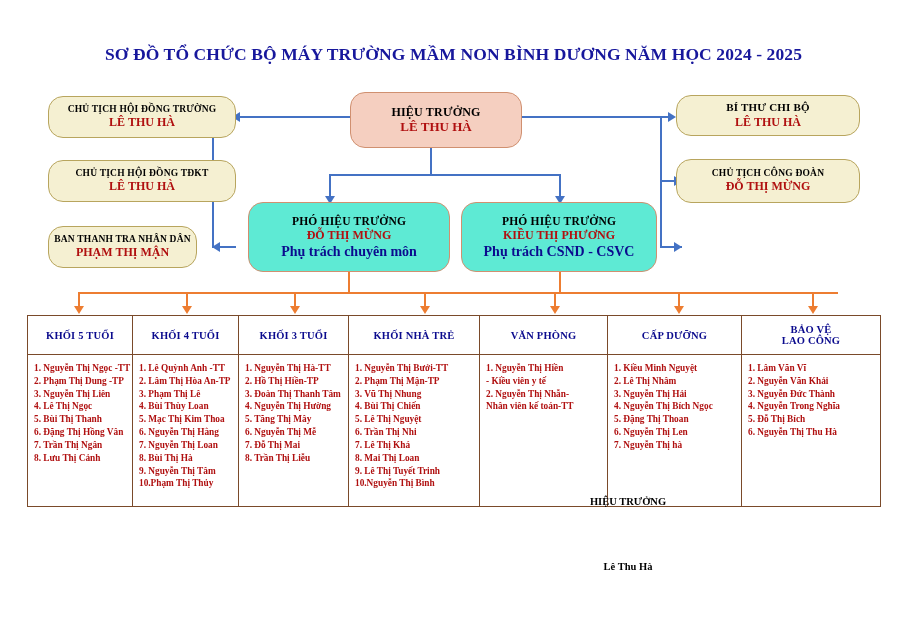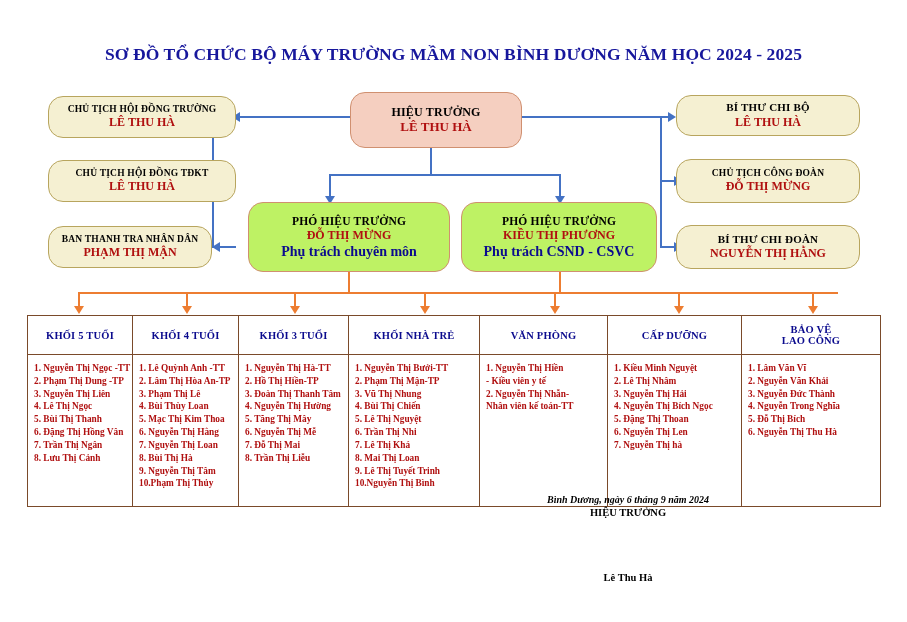--- a/index.html
+++ b/index.html
@@ -63,21 +63,21 @@
 
   .cream {
     background: #f5f0d2;
     border-color: #b8a55e;
   }
   .peach {
     background: #f5cfc0;
     border-color: #d09070;
   }
   .peach2 {
-    background: #bef264;
+    background: #5eead4;
     border-color: #d09070;
   }
 
   .hieutruong .l1 { font-size: 12px; }
   .hieutruong .l2 { font-size: 13px; }
 
   .pho .l1 { font-size: 11.5px; }
   .pho .l2 { font-size: 12px; }
   .pho .l3 { font-size: 14px; color:#0b0b8e; font-weight:bold;}
 
@@ -248,39 +248,35 @@
   <div class="box cream" style="left:48px; top:96px; width:188px; height:42px;">
     <div class="l1">CHỦ TỊCH HỘI ĐỒNG TRƯỜNG</div>
     <div class="l2">LÊ THU HÀ</div>
   </div>
 
   <div class="box cream" style="left:48px; top:160px; width:188px; height:42px;">
     <div class="l1">CHỦ TỊCH HỘI ĐỒNG TĐKT</div>
     <div class="l2">LÊ THU HÀ</div>
   </div>
 
-  <div class="box cream" style="left:48px; top:226px; width:164px; height:42px;">
+  <div class="box cream" style="left:48px; top:226px; width:149px; height:42px;">
     <div class="l1">BAN THANH TRA NHÂN DÂN</div>
     <div class="l2">PHẠM THỊ MẬN</div>
   </div>
 
   <div class="box cream" style="left:676px; top:95px; width:184px; height:41px;">
     <div class="l1" style="font-size:11px;">BÍ THƯ CHI BỘ</div>
     <div class="l2">LÊ THU HÀ</div>
   </div>
 
   <div class="box cream" style="left:676px; top:159px; width:184px; height:44px;">
     <div class="l1">CHỦ TỊCH CÔNG ĐOÀN</div>
     <div class="l2">ĐỖ THỊ MỪNG</div>
   </div>
 
-  <div class="box cream" style="left:676px; top:225px; width:184px; height:44px;">
-    <div class="l1" style="font-size:11px;">BÍ THƯ CHI ĐOÀN</div>
-    <div class="l2">NGUYỄN THỊ HẰNG</div>
-  </div>
 
   <div class="box peach2 pho" style="left:248px; top:202px; width:202px; height:70px;">
     <div class="l1">PHÓ HIỆU TRƯỞNG</div>
     <div class="l2">ĐỖ THỊ MỪNG</div>
     <div class="l3">Phụ trách chuyên môn</div>
   </div>
 
   <div class="box peach2 pho" style="left:461px; top:202px; width:196px; height:70px;">
     <div class="l1">PHÓ HIỆU TRƯỞNG</div>
     <div class="l2">KIỀU THỊ PHƯƠNG</div>
@@ -392,18 +388,17 @@
             <li>4. Nguyễn Trong Nghĩa</li>
             <li>5. Đỗ Thị Bích</li>
             <li>6. Nguyễn Thị Thu Hà</li>
           </ol>
         </td>
       </tr>
     </tbody>
   </table>
 
   <div class="sign">
-    <div class="d">Bình Dương, ngày 6 tháng 9 năm 2024</div>
     <div class="r">HIỆU TRƯỞNG</div>
     <div class="n">Lê Thu Hà</div>
   </div>
 
 </div>
 
 </body></html>

